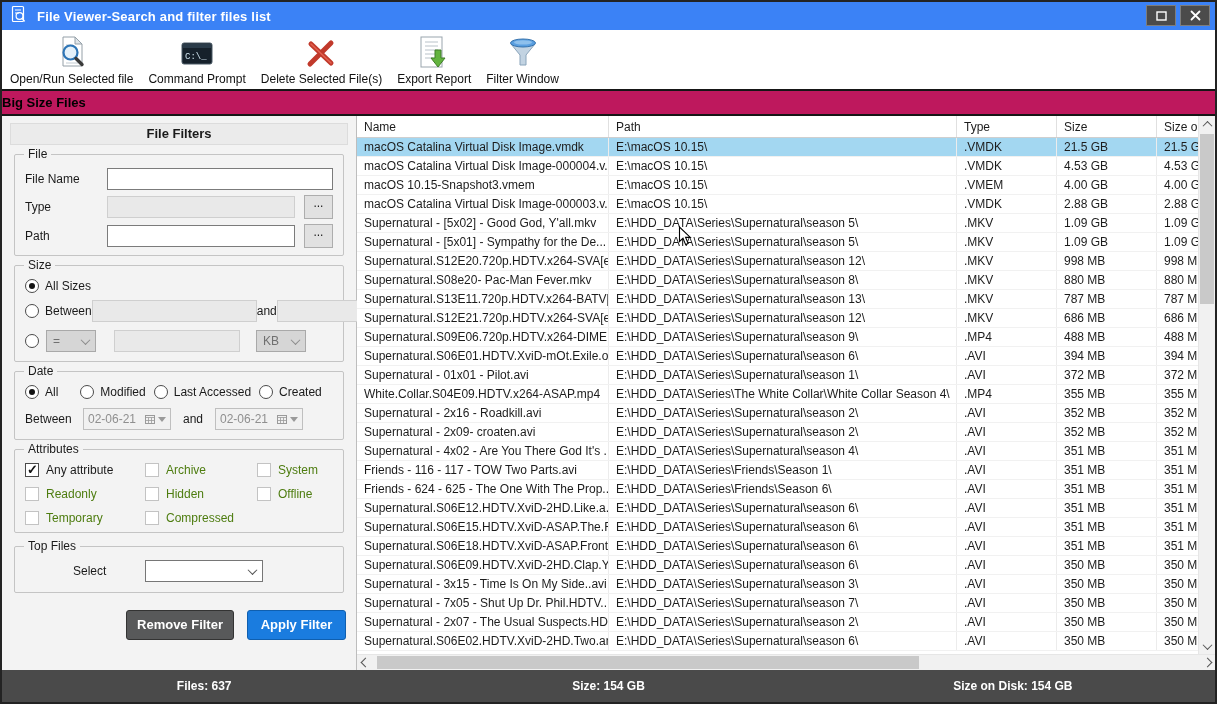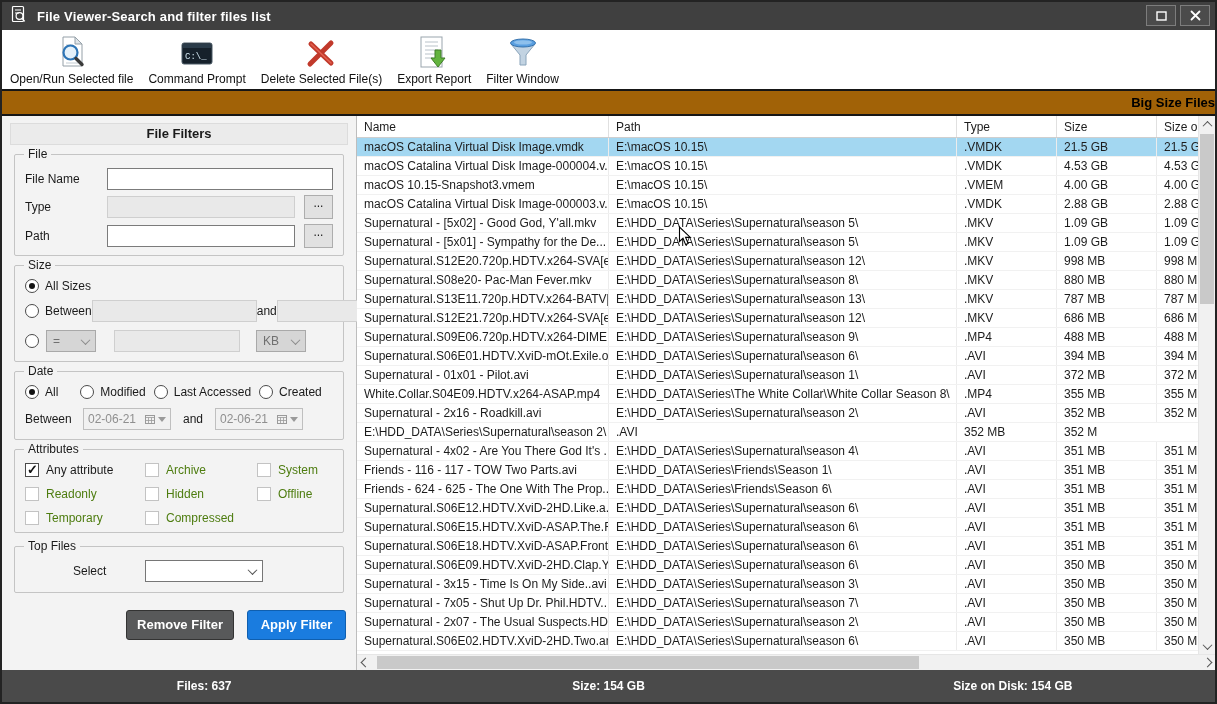--- a/index.html
+++ b/index.html
@@ -2,37 +2,37 @@
 <html><head>
 <meta charset="utf-8">
 <style>
   * { margin:0; padding:0; box-sizing:border-box; }
   html,body { background:#888; }
   body { font-family:"Liberation Sans", sans-serif; }
   .window { position:relative; width:1217px; height:704px; background:#fff;
             border:2px solid #232323; overflow:hidden; }
 
   
-  .titlebar { height:28px; background:#404040; display:flex; align-items:center;
+  .titlebar { height:28px; background:#3b82f6; display:flex; align-items:center;
               padding-left:8px; position:relative; }
   .titlebar .title { color:#fff; font-weight:bold; font-size:13px; margin-left:9px; letter-spacing:.2px; }
   .winbtns { position:absolute; right:5px; top:3px; display:flex; gap:4px; }
   .winbtn { width:30px; height:21px; background:#4b4b4b; border:1px solid #7d7d7d;
             display:flex; align-items:center; justify-content:center; cursor:default; }
 
   
   .toolbar { height:61px; background:#fff; border-bottom:2px solid #161616;
              display:flex; align-items:flex-end; gap:15px; padding:3px 0 3px 8px; }
   .tool { display:flex; flex-direction:column; align-items:center; gap:1px; }
   .tool .tlabel { font-size:12px; color:#111; white-space:nowrap; }
   .tool .ticon { height:36px; display:flex; align-items:center; justify-content:center; }
 
   
-  .banner { height:25px; line-height:23px; background:#a16207; border-bottom:2px solid #161616;
-            text-align:right; font-weight:bold; font-size:13px; color:#000; }
+  .banner { height:25px; line-height:23px; background:#be185d; border-bottom:2px solid #161616;
+            text-align:left; font-weight:bold; font-size:13px; color:#000; }
 
   
   .main { display:flex; height:554px; }
 
   
   .filters { width:355px; background:#f3f3f3; border-right:1px solid #bdbdbd;
              font-size:12px; color:#1a1a1a; position:relative; }
   .fhead { margin:7px 8px 4px 8px; height:22px; line-height:20px; background:#ebebeb;
            border:1px solid #dcdcdc; text-align:center; font-weight:bold; font-size:13px; }
   .group { position:relative; border:1px solid #c4c4c4; border-radius:2px; margin:9px 12px 0 12px;
@@ -452,33 +452,34 @@
           </div>
           <div class="trow">
             <div class="td td-name">Supernatural - 01x01 - Pilot.avi</div>
             <div class="td td-path">E:\HDD_DATA\Series\Supernatural\season 1\</div>
             <div class="td td-type">.AVI</div>
             <div class="td td-size">372 MB</div>
             <div class="td td-disk" style="border-right: none;">372 M</div>
           </div>
           <div class="trow">
             <div class="td td-name">White.Collar.S04E09.HDTV.x264-ASAP.mp4</div>
-            <div class="td td-path">E:\HDD_DATA\Series\The White Collar\White Collar Season 8\</div>
+            <div class="td td-path">E:\HDD_DATA\Series\The White Collar\White Collar Season 4\</div>
             <div class="td td-type">.MP4</div>
             <div class="td td-size">355 MB</div>
             <div class="td td-disk" style="border-right: none;">355 M</div>
           </div>
           <div class="trow">
             <div class="td td-name">Supernatural - 2x16 - Roadkill.avi</div>
             <div class="td td-path">E:\HDD_DATA\Series\Supernatural\season 2\</div>
             <div class="td td-type">.AVI</div>
             <div class="td td-size">352 MB</div>
             <div class="td td-disk" style="border-right: none;">352 M</div>
           </div>
           <div class="trow">
+            <div class="td td-name">Supernatural - 2x09- croaten.avi</div>
             <div class="td td-path">E:\HDD_DATA\Series\Supernatural\season 2\</div>
             <div class="td td-type">.AVI</div>
             <div class="td td-size">352 MB</div>
             <div class="td td-disk" style="border-right: none;">352 M</div>
           </div>
           <div class="trow">
             <div class="td td-name">Supernatural - 4x02 - Are You There God It's ...</div>
             <div class="td td-path">E:\HDD_DATA\Series\Supernatural\season 4\</div>
             <div class="td td-type">.AVI</div>
             <div class="td td-size">351 MB</div>

